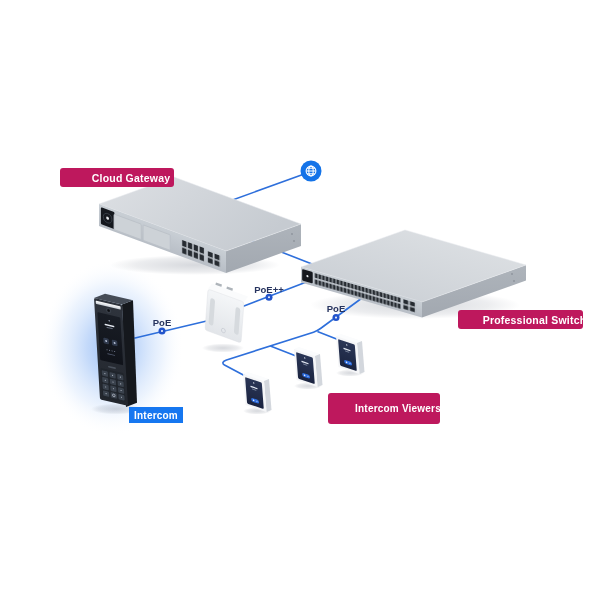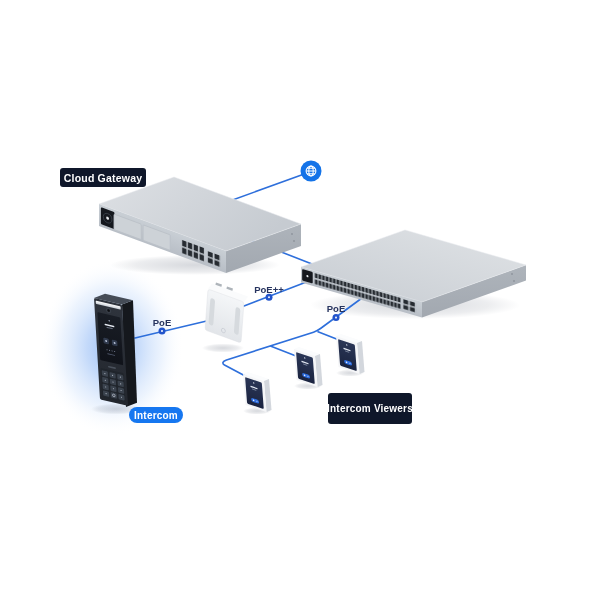--- a/index.html
+++ b/index.html
@@ -6,22 +6,22 @@
   #stage {
     position:relative; width:600px; height:600px; background:#ffffff;
     font-family:"Liberation Sans", sans-serif; overflow:hidden;
   }
   #stage svg { position:absolute; left:0; top:0; }
   .badge {
     position:absolute; display:flex; align-items:center; justify-content:center;
     color:#ffffff; font-weight:700; font-size:10.5px; letter-spacing:.2px;
     border-radius:3px; white-space:nowrap; user-select:none;
   }
-  .badge-gray { background:#0f172a; }
-  .badge-blue { background:#1677f0; border-radius:8px; }
+  .badge-gray { background:#be185d;padding-left:28px; }
+  .badge-blue { background:#1677f0; border-radius:0; }
   .poe-label  { font:700 9.5px "Liberation Sans", sans-serif; }
 </style>
 </head>
 <body>
 
 <div id="stage">
 
 <svg width="600" height="600" viewBox="0 0 600 600">
   <defs>
     <radialGradient id="glowGrad">
@@ -250,16 +250,17 @@
       </g>
     </g>
   </g>
 
   <use href="#viewer-proto" transform="translate(243,374)"></use>
   <use href="#viewer-proto" transform="translate(294,349)"></use>
   <use href="#viewer-proto" transform="translate(336,336)"></use>
 </svg>
 
 <div class="badge badge-gray" style="left:60px;top:168px;width:86px;height:19px">Cloud Gateway</div>
+<div class="badge badge-gray" style="left:458px;top:310px;width:97px;height:19px">Professional Switch</div>
 <div class="badge badge-gray" style="left:328px;top:393px;width:84px;height:31px;font-size:10px">Intercom Viewers</div>
 <div class="badge badge-blue" style="left:129px;top:407px;width:54px;height:16px;font-size:10px">Intercom</div>
 
 </div>
 
 </body></html>

